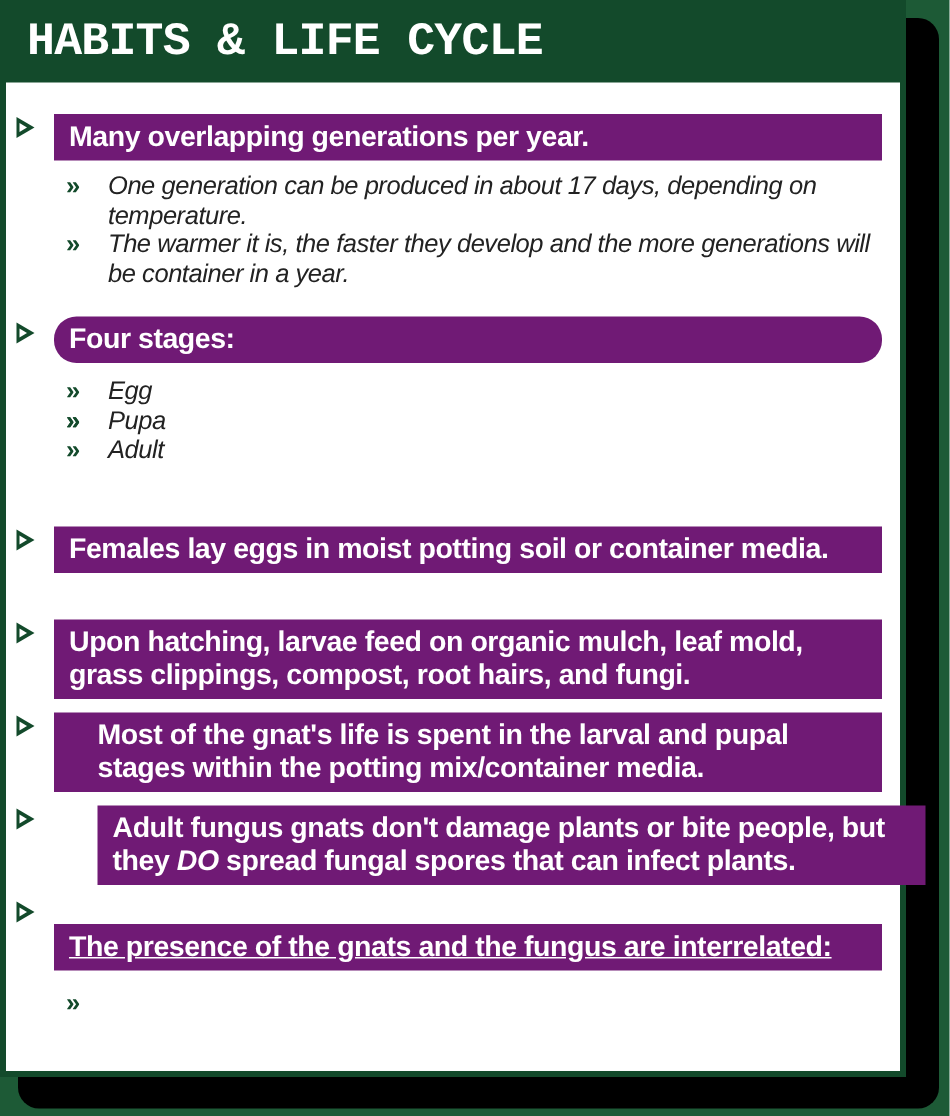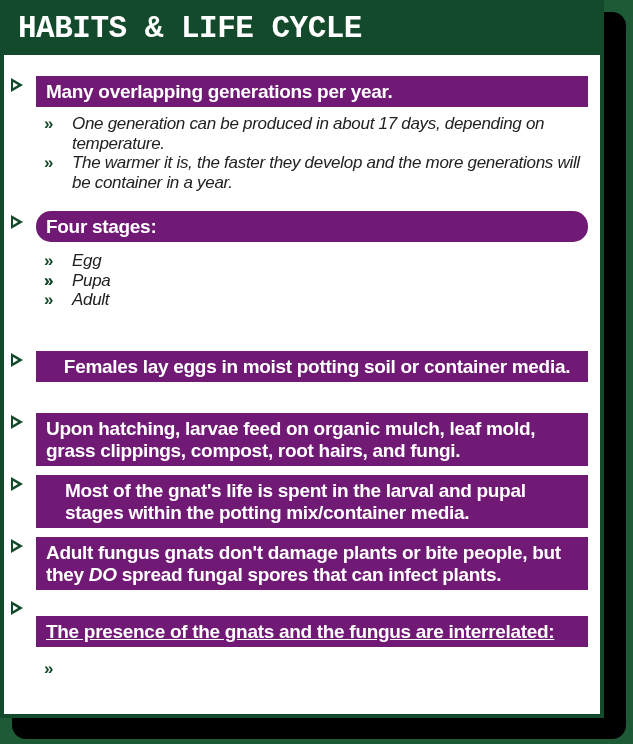--- a/index.html
+++ b/index.html
@@ -79,36 +79,36 @@
       <div class="subs" style="top:40px;">
         <div class="sub"><span class="chev">»</span><span>Egg</span></div>
         <div class="sub"><span class="chev">»</span></div>
         <div class="sub"><span class="chev">»</span><span>Pupa</span></div>
         <div class="sub"><span class="chev">»</span><span>Adult</span></div>
       </div>
     </div>
 
     <div class="item" style="top:294px;">
       <span class="tri"></span>
-      <div class="head" style="top:2px;text-align:center;">Females lay eggs in moist potting soil or container media.</div>
+      <div class="head" style="top:2px;">Females lay eggs in moist potting soil or container media.</div>
     </div>
 
     <div class="item" style="top:356px;">
       <span class="tri"></span>
       <div class="head" style="top:2px;">Upon hatching, larvae feed on organic mulch, leaf mold, grass clippings, compost, root hairs, and fungi.</div>
     </div>
 
     <div class="item" style="top:418px;">
       <span class="tri"></span>
       <div class="head" style="top:2px;padding-left:29px;">Most of the gnat's life is spent in the larval and pupal stages within the potting mix/container media.</div>
     </div>
 
     <div class="item" style="top:480px;">
       <span class="tri"></span>
-      <div class="head" style="top:2px;"><span>Adult fungus gnats don't damage plants or bite people, but they </span><i class="em">DO</i><span> spread fungal spores that can infect plants.</span></div>
+      <div class="head" style="top:2px;margin-left:29px;"><span>Adult fungus gnats don't damage plants or bite people, but they </span><i class="em">DO</i><span> spread fungal spores that can infect plants.</span></div>
     </div>
 
     <div class="item" style="top:542px;">
       <span class="tri"></span>
       <div class="head" style="top:19px;text-decoration:underline;">The presence of the gnats and the fungus are interrelated:</div>
       <div class="subs" style="top:62px;">
         <div class="sub"><span class="chev">»</span></div>
       </div>
     </div>
 

